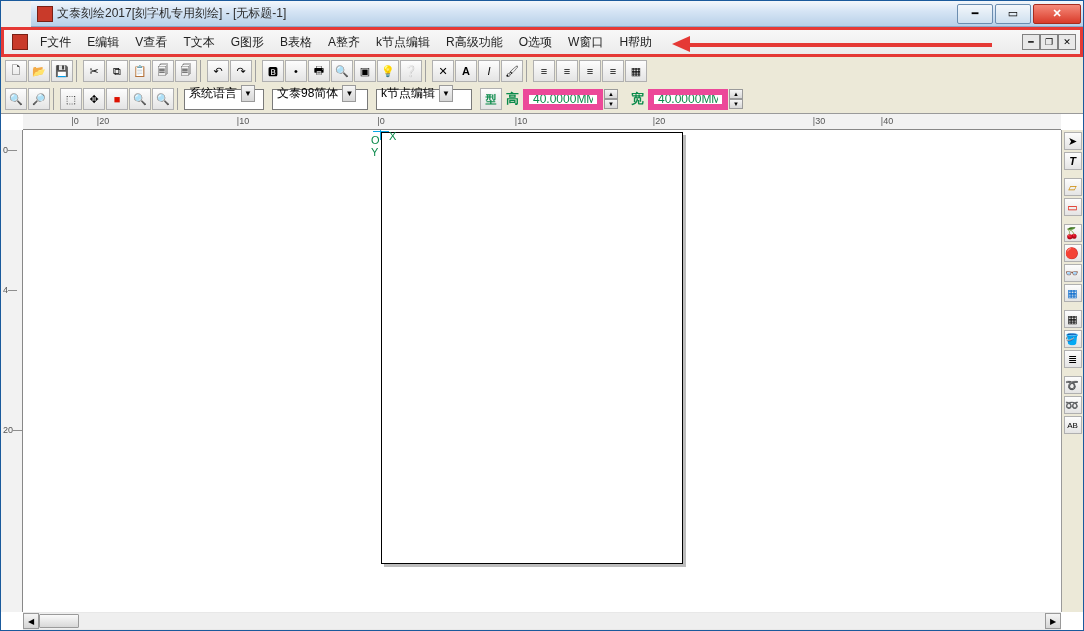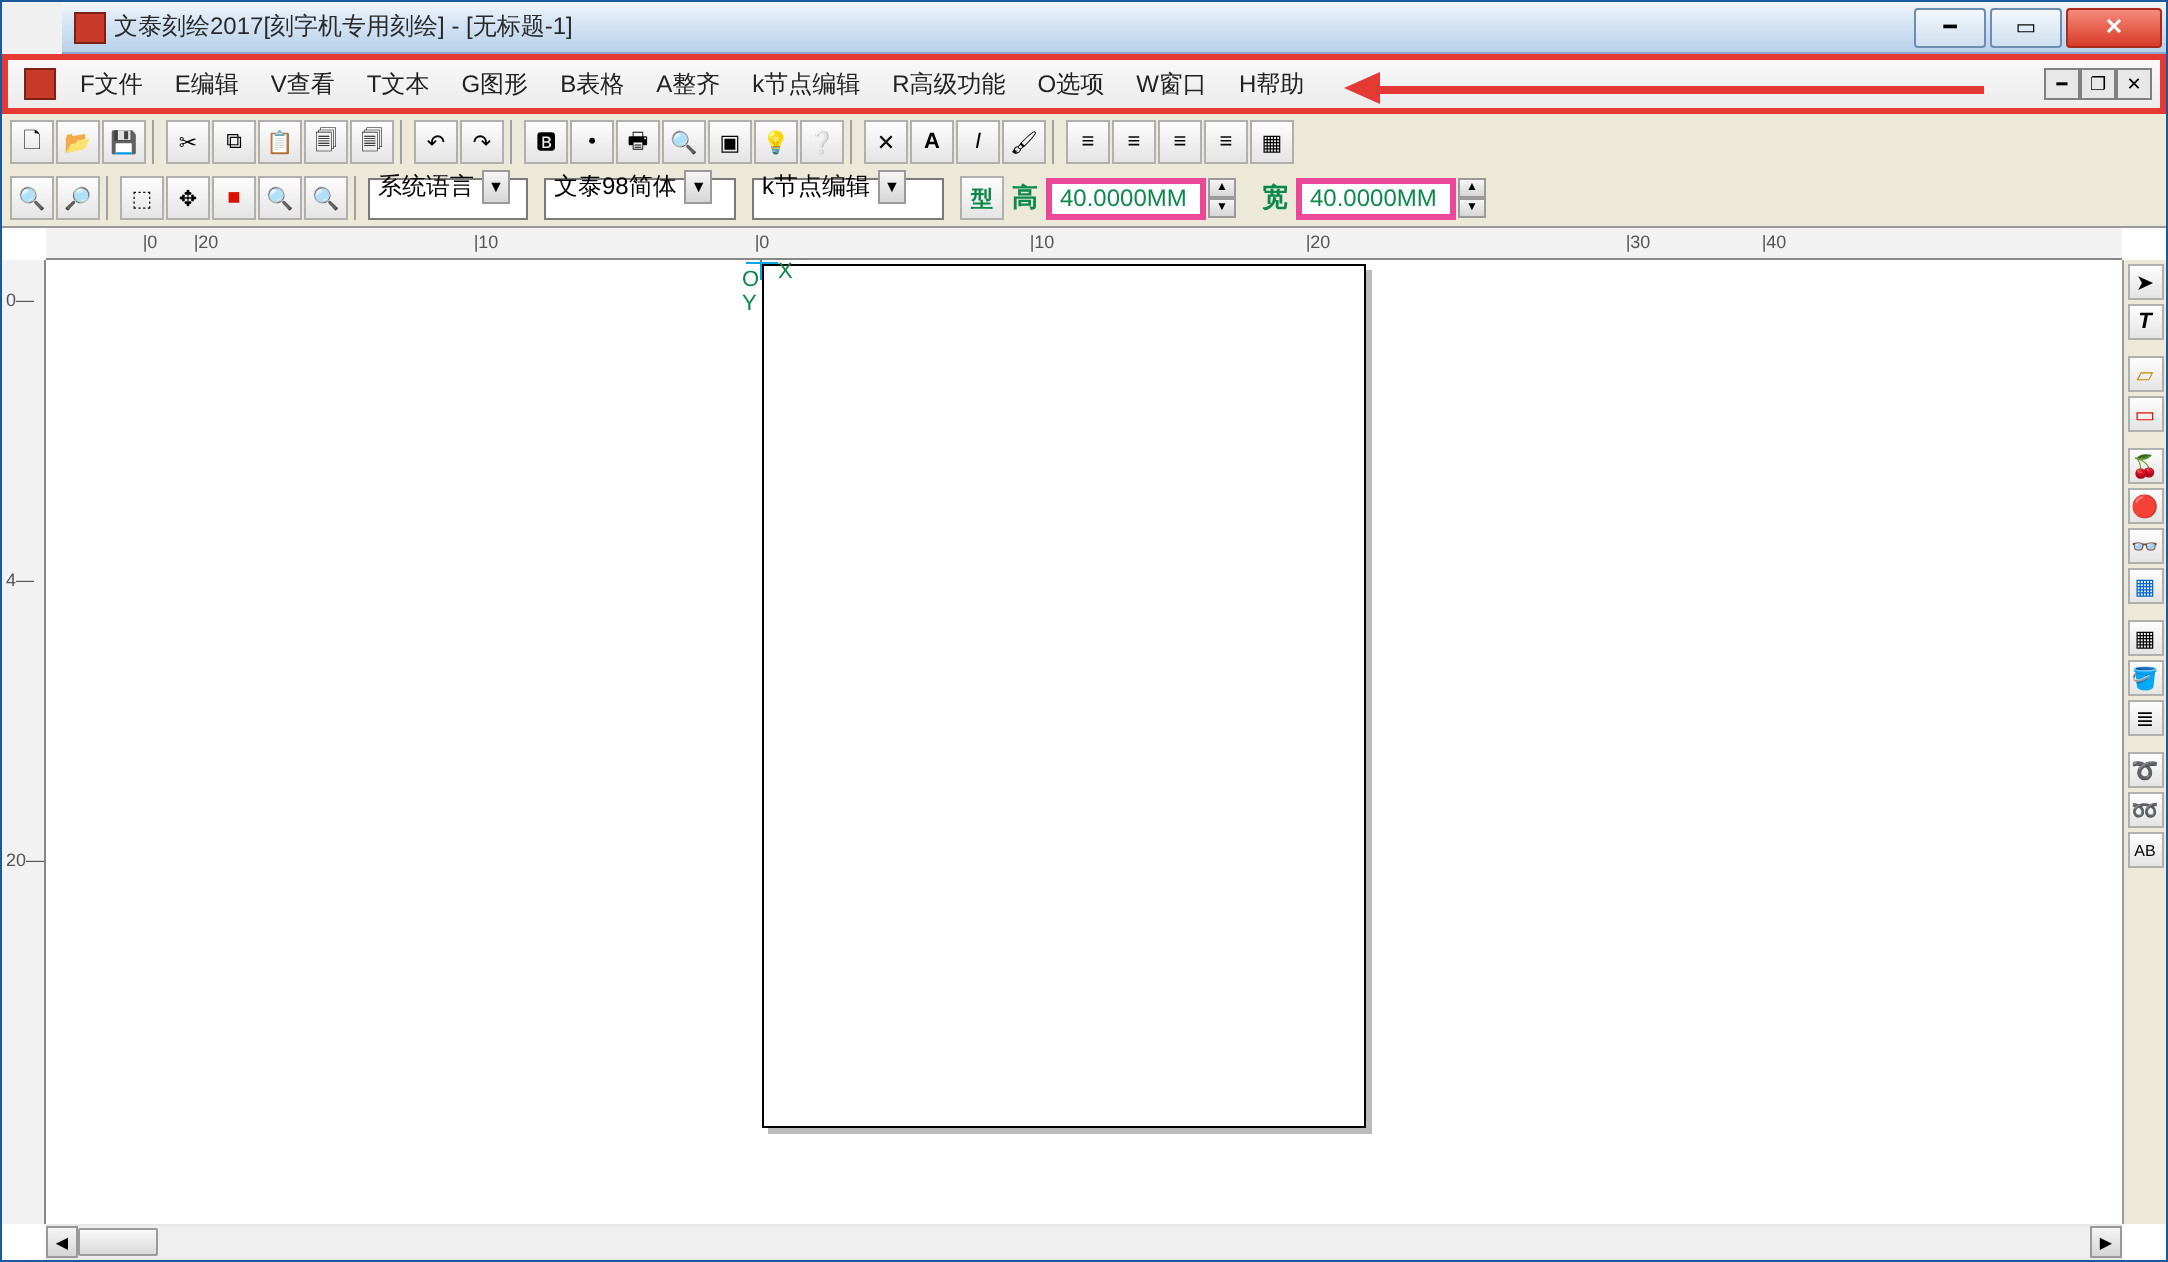--- a/index.html
+++ b/index.html
@@ -21,21 +21,21 @@
   .mdi-btns { margin-left:auto; display:flex; gap:0; }
   .mdi-btn { width:18px; height:16px; border:1px solid #808080; background:#e8e8e8; display:flex;align-items:center;justify-content:center;font-size:9px;cursor:pointer; }
 
   .toolbar-rows { background:#ece9d8; border-bottom:1px solid #9a9a9a; }
   .toolbar { display:flex; align-items:center; height:28px; padding:1px 4px; gap:1px; }
   .tbtn { width:22px; height:22px; border:1px solid #b0b0b0; background:linear-gradient(180deg,#fdfdfd,#e4e4e4); display:flex; align-items:center; justify-content:center; font-size:11px; cursor:pointer; }
   .tsep { width:4px; height:22px; border-left:1px solid #a0a0a0; margin:0 2px; }
   .combo { height:21px; border:1px solid #7a7a7a; background:#fff; display:flex; align-items:center; padding:0 2px 12px 4px; font-size:12px; }
   .combo .dd { width:14px;height:17px;border:1px solid #9a9a9a;background:linear-gradient(#f5f5f5,#d7d7d7);margin-left:4px;display:flex;align-items:center;justify-content:center;font-size:8px;cursor:pointer; }
   .size-lbl{ font-size:13px; color:#0a8a4a; font-weight:bold; padding:0 3px; }
-  .size-input{ height:21px; width:80px; border:3px solid #ec4899; background:#fff; color:#0a8a4a; padding:0 4px; font-size:12px; }
+  .size-input{ height:21px; width:80px; border:6px solid #ec4899; background:#fff; color:#0a8a4a; padding:0 4px; font-size:12px; }
   .spin{ display:inline-flex; flex-direction:column; }
   .spin-btn{ width:14px;height:10px;border:1px solid #9a9a9a;background:linear-gradient(#f5f5f5,#d7d7d7);font-size:6px;display:flex;align-items:center;justify-content:center;cursor:pointer;}
 
   .workspace { flex:1; display:flex; background:#fff; position:relative; overflow:hidden; }
   .ruler-h { position:absolute; top:0; left:22px; right:22px; height:16px; background:#f2f2f2; border-bottom:1px solid #888; font-size:9px; color:#555; overflow:hidden;}
   .ruler-v { position:absolute; top:16px; left:0; bottom:18px; width:22px; background:#f2f2f2; border-right:1px solid #888; font-size:9px; color:#555; overflow:hidden;}
   .ruler-tick-h{ position:absolute; top:2px; transform:translateX(-50%); }
   .ruler-tick-v{ position:absolute; left:2px; transform:translateY(-50%); }
   .canvas-area { position:absolute; top:16px; left:22px; right:22px; bottom:18px; background:#fff; overflow:hidden; }
   .page { position:absolute; background:#fff; border:1px solid #000; box-shadow: 3px 3px 0 #bcbcbc; }

